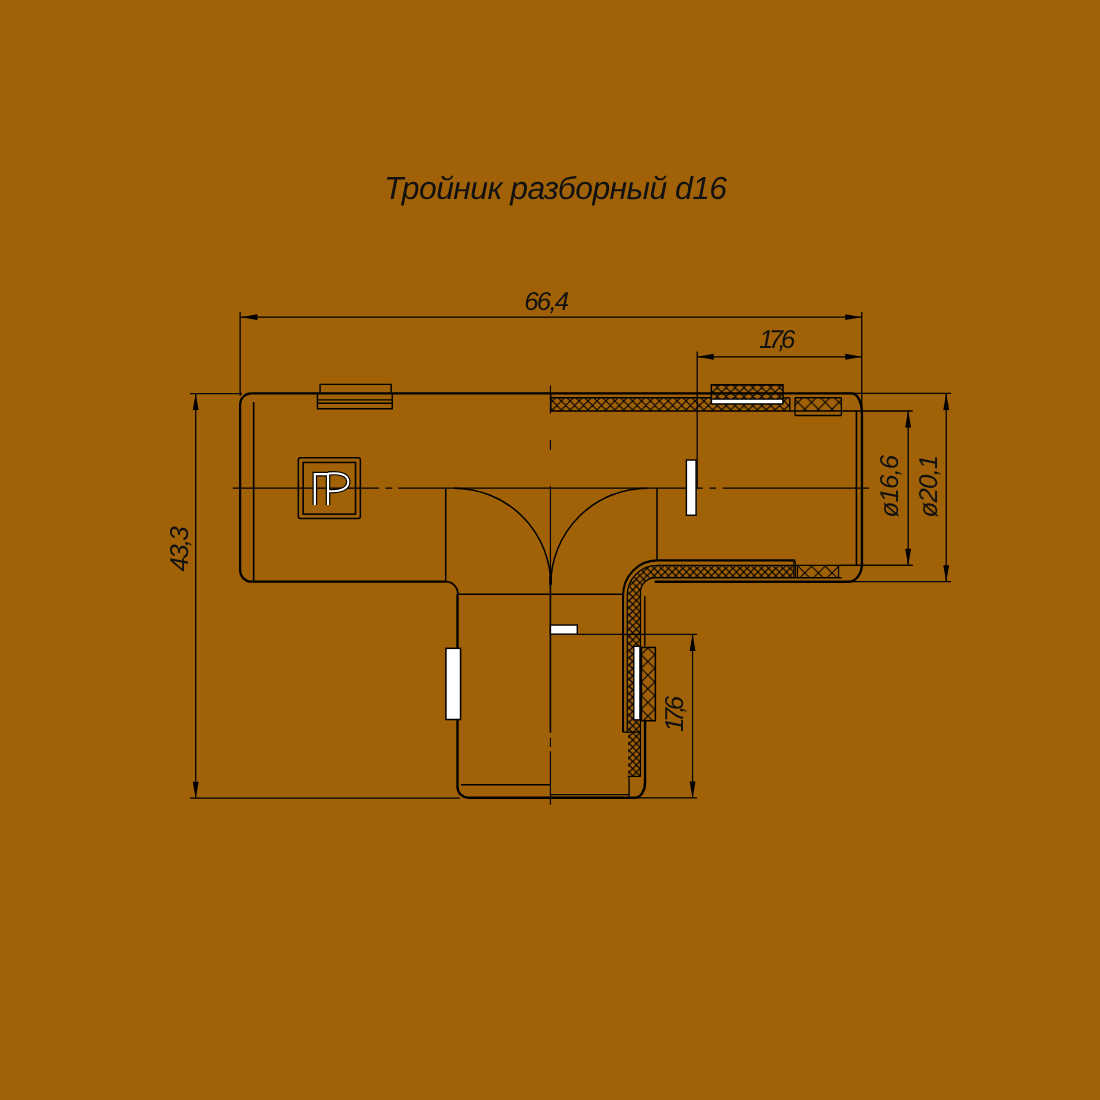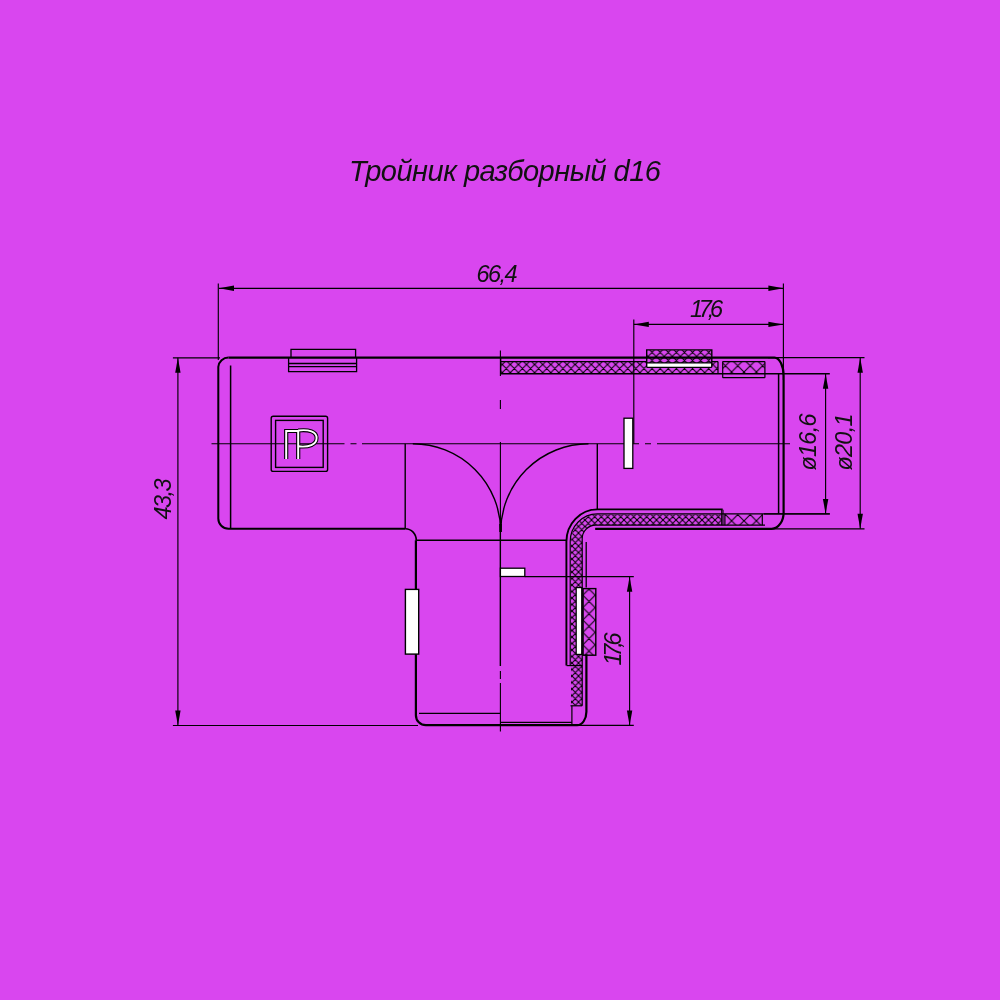--- a/index.html
+++ b/index.html
@@ -1,16 +1,16 @@
 <!DOCTYPE html>
 <html><head>
 <meta charset="utf-8">
 <style>
   html,body{margin:0;padding:0;background:#fff;}
-  #page{position:relative;width:1000px;height:1000px;background:#d946ef;overflow:hidden;}
+  #page{position:relative;width:1000px;height:1000px;background:#a16207;overflow:hidden;}
   svg{position:absolute;left:0;top:0;}
   text{font-family:"Liberation Sans",sans-serif;font-style:italic;fill:#111;}
 </style>
 </head>
 <body>
 <div id="page">
 <svg width="1000" height="1000" viewBox="0 0 1000 1000">
 <defs>
 <pattern id="hf" width="6.5" height="6.5" patternUnits="userSpaceOnUse">
   <path d="M0,6.5 L6.5,0 M-3.25,3.25 L3.25,-3.25 M3.25,9.75 L9.75,3.25 M0,0 L6.5,6.5 M-3.25,3.25 L3.25,9.75 M3.25,-3.25 L9.75,3.25" stroke="#000" stroke-width="1.05" fill="none"></path>

